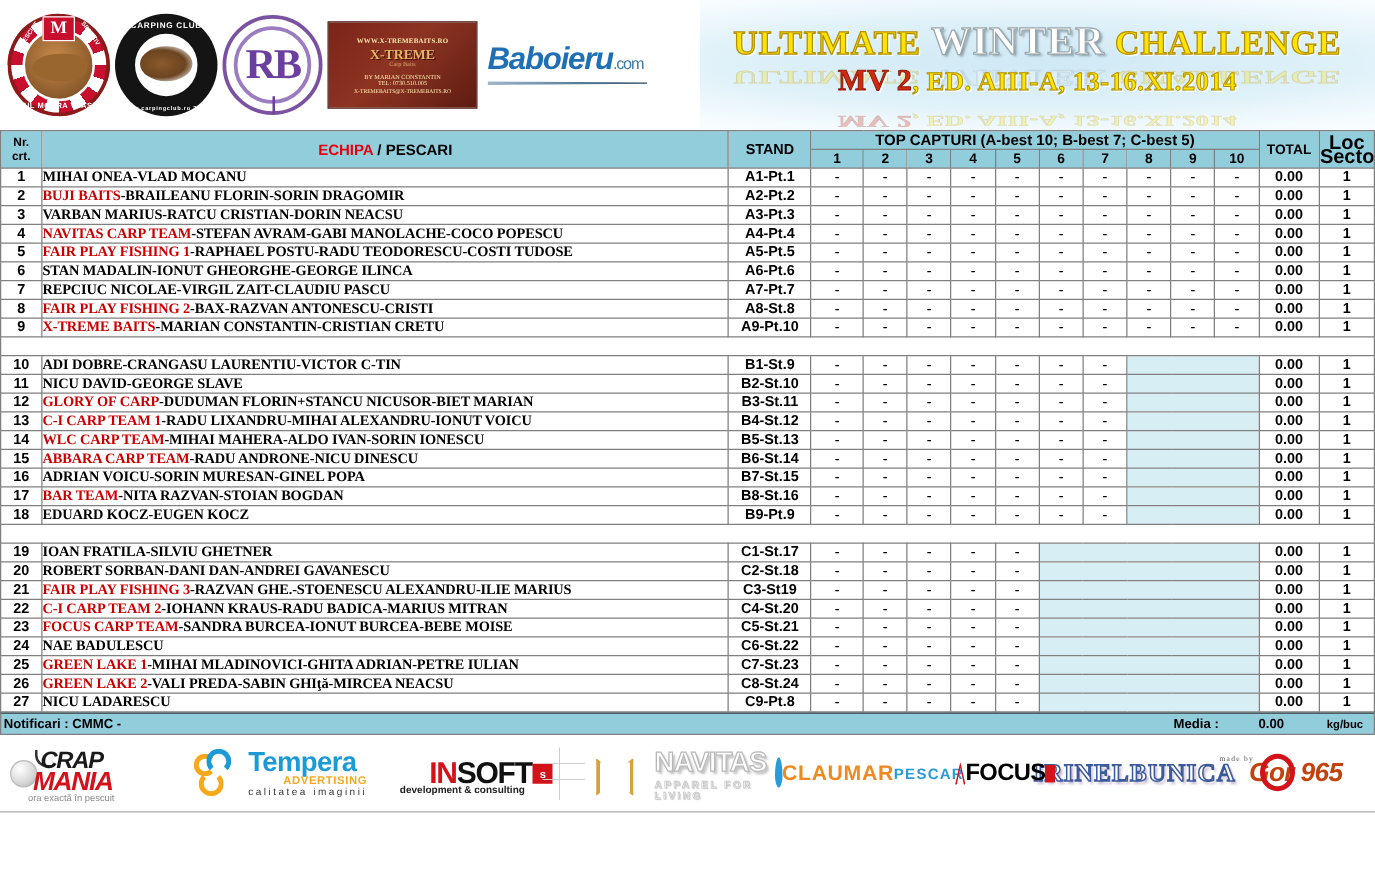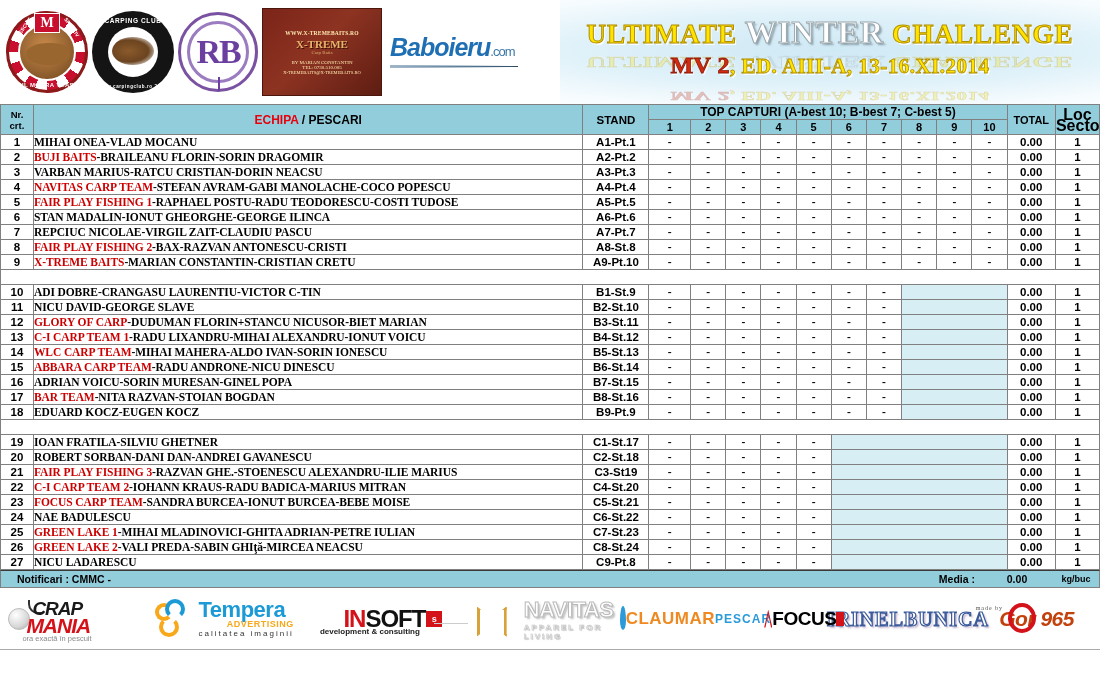--- a/index.html
+++ b/index.html
@@ -66,21 +66,21 @@
     display:flex; align-items:center; justify-content:center; position:relative;
     background:#fff; }
   .lg-rb .inner { width:62px; height:62px; border-radius:50%; border:3px solid #9b7cc0;
     display:flex; align-items:center; justify-content:center; }
   .lg-rb .txt { font-family:"Liberation Serif", serif; font-weight:bold; font-size:34px;
     color:#6b3fa0; line-height:1; letter-spacing:-2px; }
   .lg-rb .tail { position:absolute; bottom:-2px; left:50%; width:2px; height:14px;
     background:#6b3fa0; }
 
   
-  .lg-xtreme { width:120px; height:88px;
+  .lg-xtreme { width:120px; height:70px;
     background:linear-gradient(135deg,#7b2418 0%, #8d3322 45%, #5e1d12 100%);
     border:1px solid #4a160d; display:flex; flex-direction:column;
     align-items:center; justify-content:center; color:#f2c98a; overflow:hidden; }
   .lg-xtreme .l1 { font-size:5.5px; font-weight:bold; letter-spacing:.2px;
     font-family:"Liberation Serif", serif; color:#ffe9b0; }
   .lg-xtreme .l2 { font-size:11px; font-weight:bold; font-family:"Liberation Serif", serif;
     color:#e8b46a; margin-top:2px; text-shadow:1px 1px 0 #3a1008; }
   .lg-xtreme .l3 { font-size:5px; color:#d9a86a; font-family:"Liberation Serif", serif; }
   .lg-xtreme .l4 { font-size:5px; margin-top:5px; font-family:"Liberation Serif", serif;
     color:#ffe9b0; }
@@ -157,21 +157,21 @@
   .blk { background:#d7eef5; }
 
   .spacer td { background:#ffffff; border-left:1px solid #808080;
     border-right:1px solid #808080; border-top:1px solid #808080;
     border-bottom:1px solid #808080; height:13px; }
 
   
   .notif { height:18px; background:#92cddc; border:1px solid #808080;
     border-top:1px solid #3a3a3a; display:flex; align-items:center;
     font-family:"Liberation Sans", sans-serif; font-size:10.5px; font-weight:bold; }
-  .notif .left { padding-left:16px; }
+  .notif .left { padding-left:2px; }
   .notif .right { margin-left:auto; display:flex; align-items:center; gap:12px; }
   .notif .right .mlab { padding-right:6px; }
   .notif .right .mval { width:48px; text-align:center; }
   .notif .right .munit { width:46px; text-align:center; font-size:9px; }
 
   
   .sponsors { height:62px; background:#fff; border-bottom:1px solid #aaa;
     display:flex; align-items:center; justify-content:space-around;
     padding:0 4px; }
   .sp { display:flex; align-items:center; justify-content:center; height:54px; }

